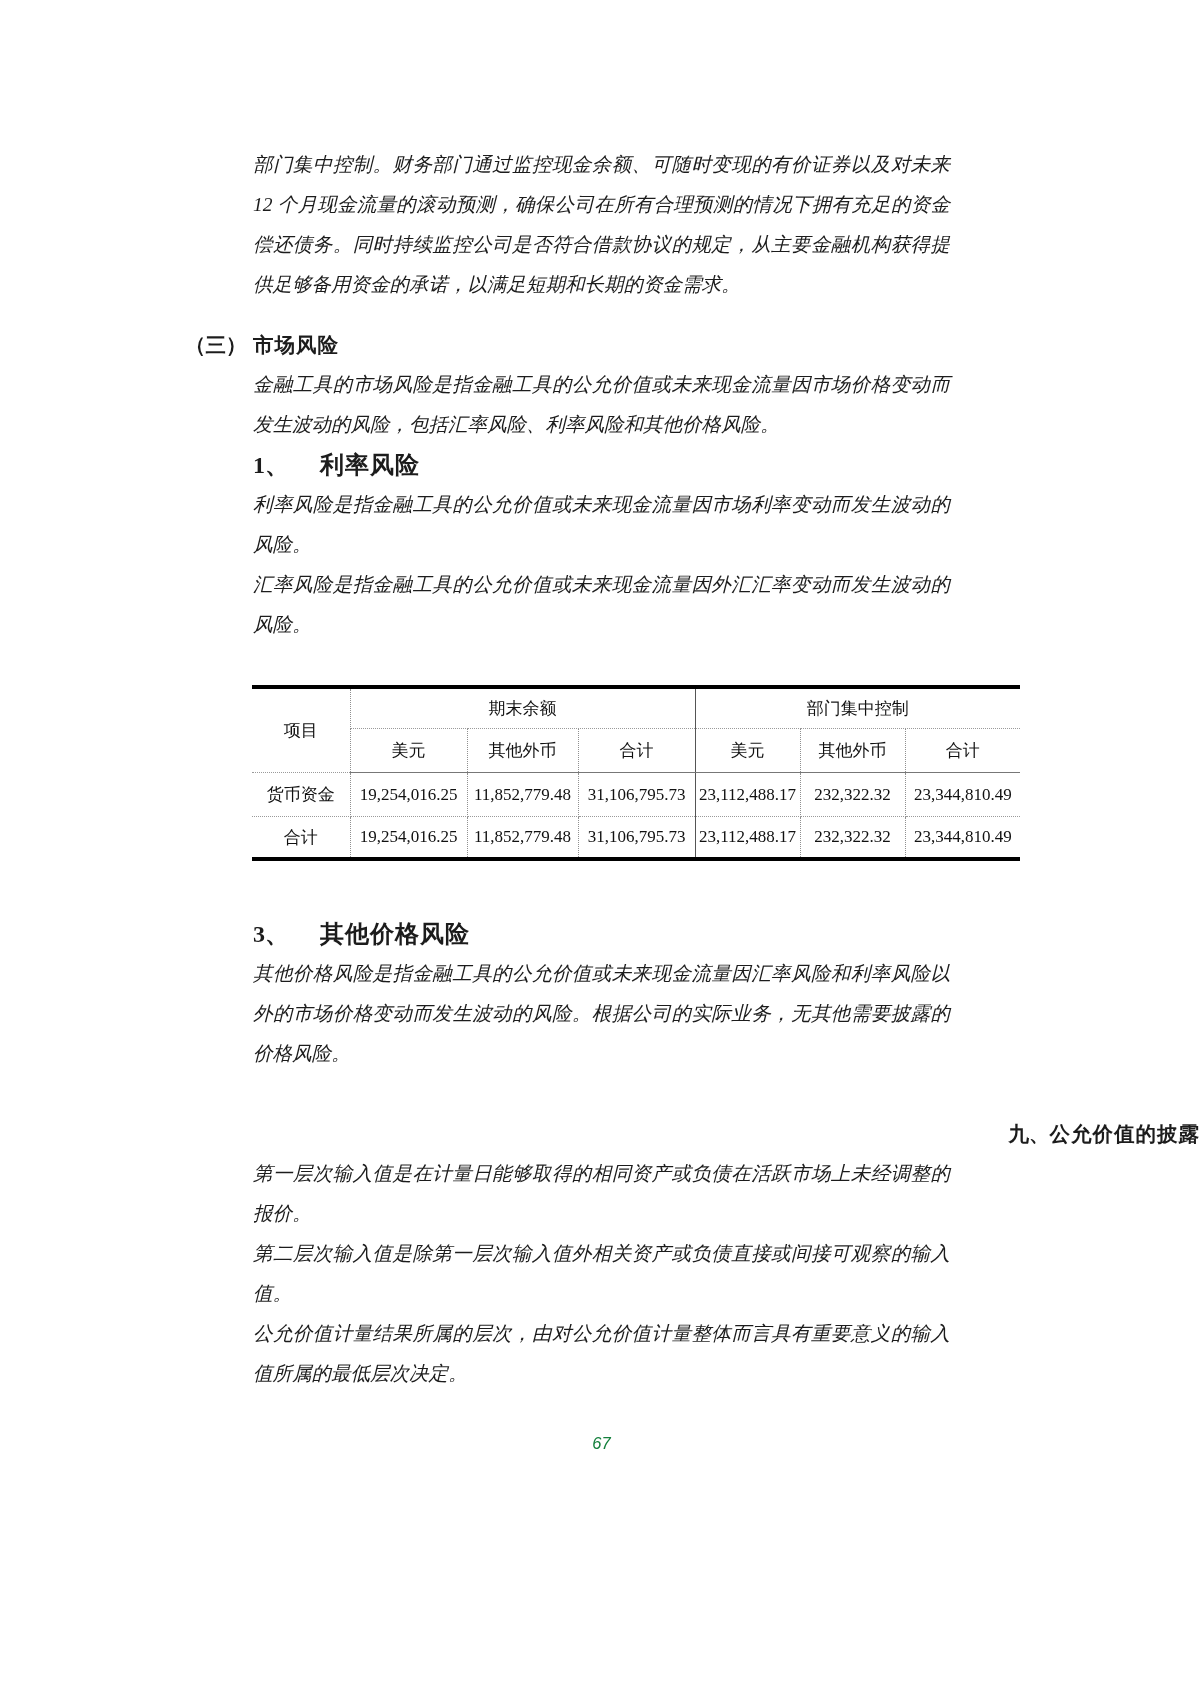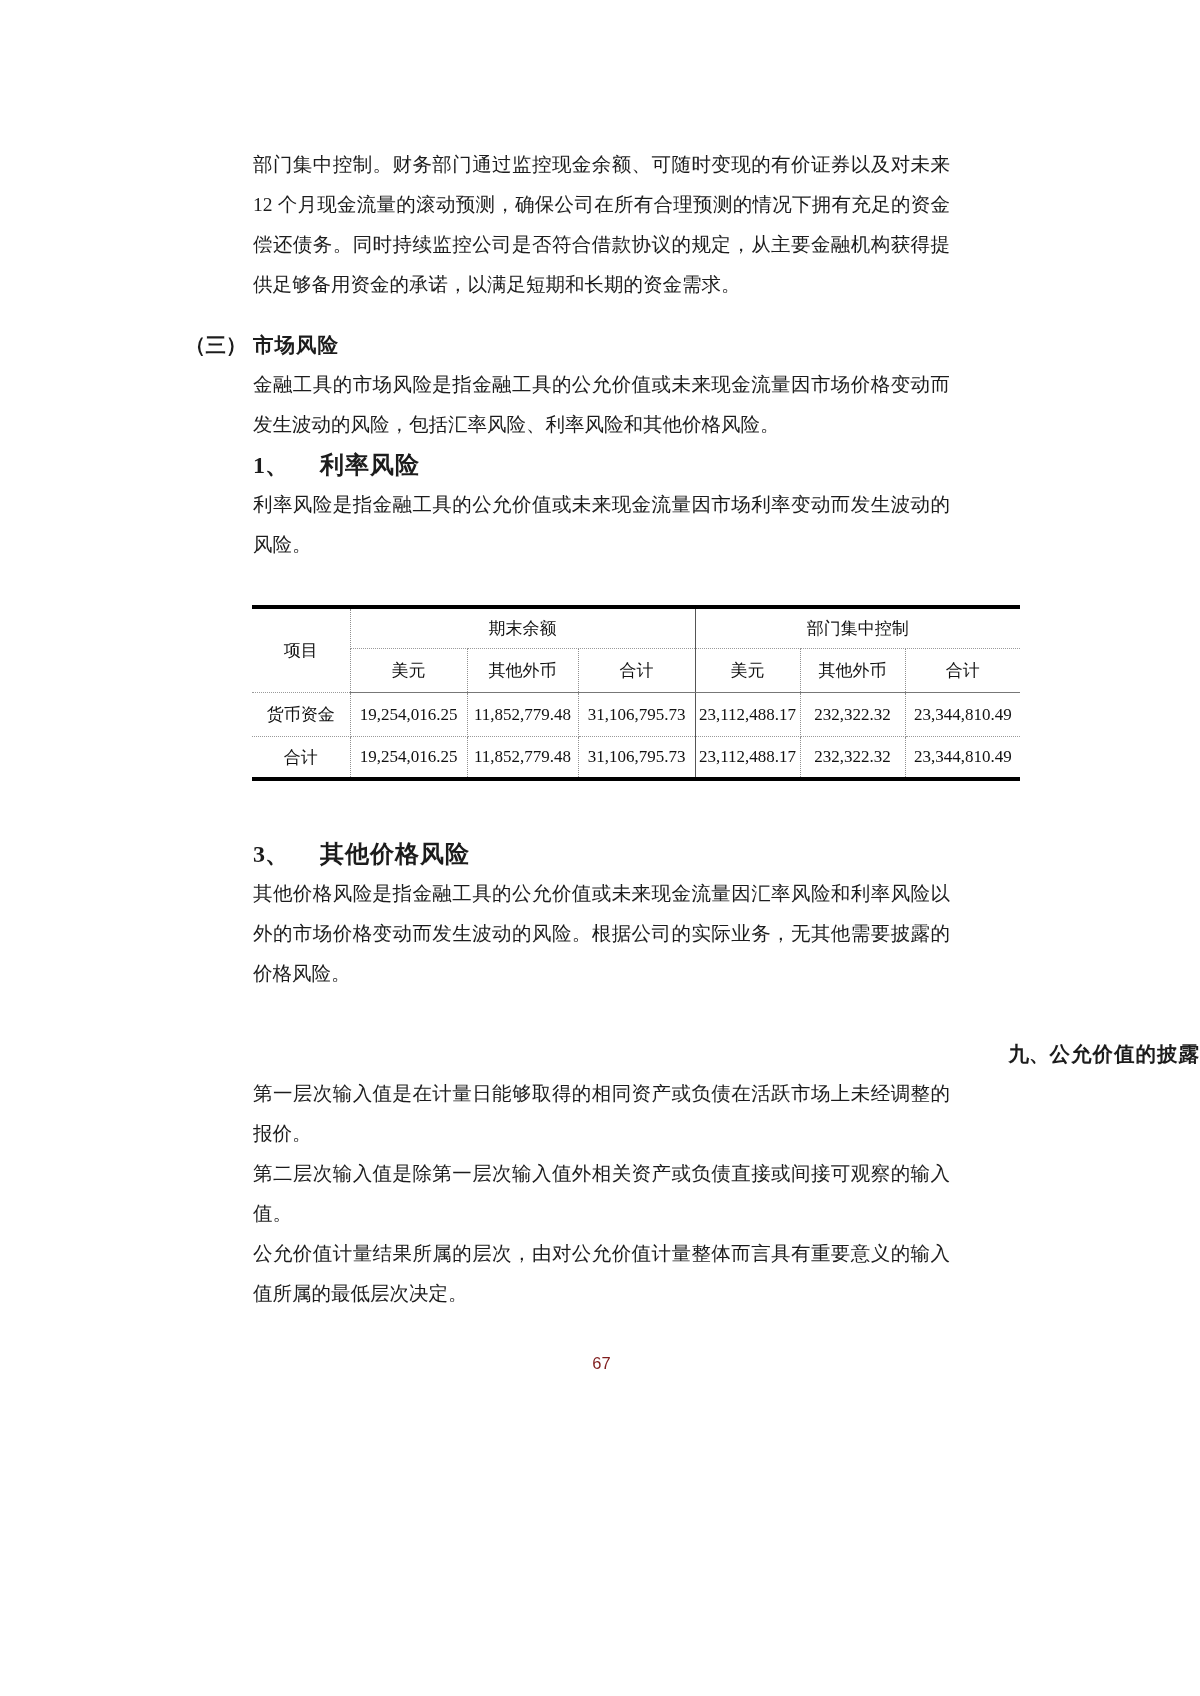--- a/index.html
+++ b/index.html
@@ -14,20 +14,21 @@
     padding-top:145px;
     overflow:hidden;
   }
   .body-text{
     width:697px;
     margin:0 0 0 253px;
     font-size:19.5px;
     line-height:40px;
     text-align:justify;
     text-justify:inter-ideograph;
+    font-style:italic;
   }
   .section-heading{
     margin:0 0 0 185px;
     line-height:40px;
     font-size:20.5px;
     font-weight:bold;
   }
   .section-heading .sec-label{
     display:inline-block;
     width:68px;
@@ -85,40 +86,42 @@
   .fx-table thead th.item-cell{border-bottom:1px solid #777;}
   .fx-table tbody tr.row-1 td{height:43px;border-bottom:1px dotted #9a9a9a;}
   .fx-table tbody tr.row-2 td{height:40px;}
 
   .page-number{
     margin:40px 0 0 253px;
     width:697px;
     text-align:center;
     font-family:"Liberation Sans","DejaVu Sans",sans-serif;
     font-size:16.5px;
-    color:#7f1d1d;
+    color:#15803d;
+    font-style:italic;
   }
 </style>
 </head>
 <body>
 
 <div class="page">
 
   <p class="body-text">部门集中控制。财务部门通过监控现金余额、可随时变现的有价证券以及对未来 12 个月现金流量的滚动预测，确保公司在所有合理预测的情况下拥有充足的资金偿还债务。同时持续监控公司是否符合借款协议的规定，从主要金融机构获得提供足够备用资金的承诺，以满足短期和长期的资金需求。</p>
 
   <div class="section-heading mt20">
     <span class="sec-label">（三）</span><span class="sec-title">市场风险</span>
   </div>
   <p class="body-text">金融工具的市场风险是指金融工具的公允价值或未来现金流量因市场价格变动而发生波动的风险，包括汇率风险、利率风险和其他价格风险。</p>
 
   <div class="sub-heading">
     <span class="num-label">1、</span><span class="sub-title">利率风险</span>
   </div>
   <p class="body-text">利率风险是指金融工具的公允价值或未来现金流量因市场利率变动而发生波动的风险。</p>
 
+  <p class="body-text">汇率风险是指金融工具的公允价值或未来现金流量因外汇汇率变动而发生波动的风险。</p>
 
   <table class="fx-table">
     <colgroup>
       <col style="width:98px">
       <col style="width:117px">
       <col style="width:111px">
       <col style="width:117px">
       <col style="width:105px">
       <col style="width:105px">
       <col style="width:115px">

